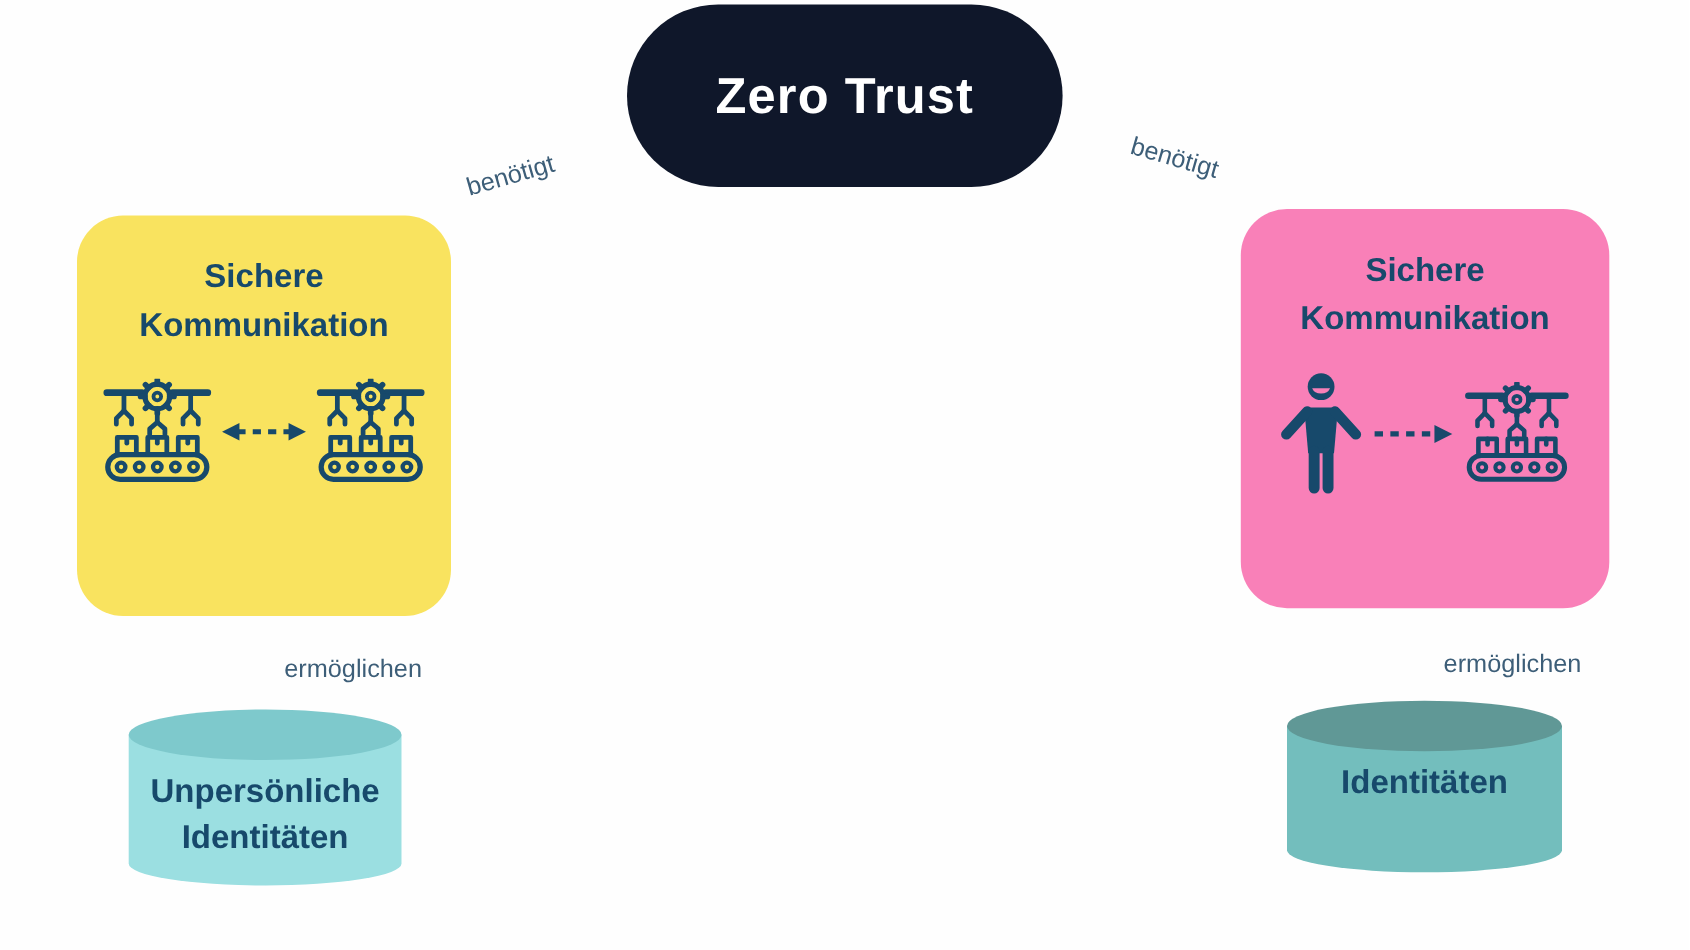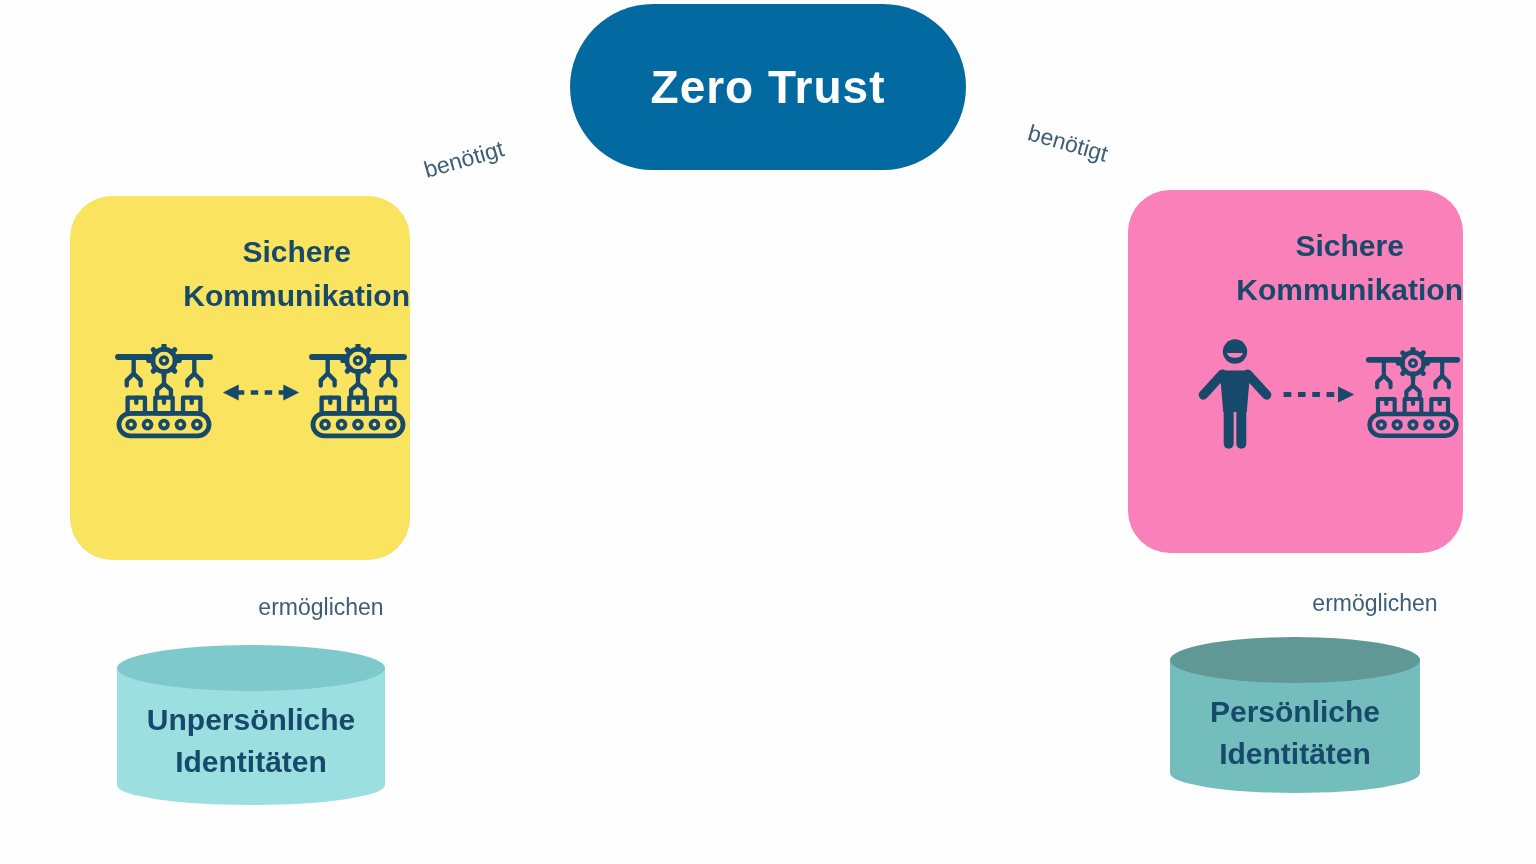--- a/index.html
+++ b/index.html
@@ -14,35 +14,35 @@
   }
   .pill span{color:#fff;font-size:46px;font-weight:bold;letter-spacing:1px;}
   .edge-label{
     position:absolute;font-size:23px;color:var(--label);width:112px;text-align:center;
   }
   .edge-label.rot-l{left:408px;top:146px;transform:rotate(-16deg);}
   .edge-label.rot-r{left:1012px;top:130px;transform:rotate(16deg);}
   .edge-label.flat-l{left:238px;top:594px;transform:none;width:166px;}
   .edge-label.flat-r{left:1292px;top:590px;transform:none;width:166px;}
   .node-box{
-    position:absolute;border-radius:42px;display:flex;flex-direction:column;align-items:flex-end;
+    position:absolute;border-radius:42px;display:flex;flex-direction:column;align-items:center;
   }
   .node-box.mm{left:70px;top:196px;width:340px;height:364px;}
   .node-box.hm{left:1128px;top:190px;width:335px;height:363px;}
   .node-title{margin-top:34px;text-align:center;color:var(--ink);font-weight:bold;
     font-size:30px;line-height:44px;}
   .node-title span{display:block;}
   .icon-row{display:flex;align-items:center;justify-content:center;margin-top:26px;gap:4px;}
   .icon-row svg{display:block;}
   .machine-svg{width:104px;height:97px;}
   .machine-svg-sm{width:100px;height:94px;}
   .person-svg{width:76px;height:112px;}
   .arrow-svg{width:80px;height:21px;margin:0 1px;align-self:center;}
   .cylinder{position:absolute;}
-  .cyl.left{left:117px;top:645px;width:268px;height:160px;}
+  .cyl.left{left:117px;top:645px;width:248px;height:160px;}
   .cyl.right{left:1170px;top:637px;width:250px;height:156px;}
   .cyl-top{position:absolute;left:0;top:0;width:100%;height:46px;border-radius:50%;}
   .cyl-body{position:absolute;left:0;top:23px;width:100%;bottom:0;
     border-radius:0 0 50% 50% / 0 0 20px 20px;}
   .cyl-text{position:absolute;left:0;top:54px;width:100%;text-align:center;
     color:var(--ink);font-weight:bold;font-size:30px;line-height:42px;}
   .cyl-text span{display:block;}
 </style>
 </head>
 <body>
@@ -92,21 +92,21 @@
             <rect x="82" y="62" width="20" height="18"></rect>
             <path d="M28 62 v6"></path>
               <path d="M60 62 v6"></path>
               <path d="M92 62 v6"></path>
           </g>
         </g>
       </symbol>
     </defs>
   </svg>
 
-  <div class="pill" style="background: #0369a1;">
+  <div class="pill" style="background: #0f172a;">
     <span>Zero Trust</span>
   </div>
 
   <div class="edge-label rot-l">benötigt</div>
   <div class="edge-label rot-r">benötigt</div>
   <div class="edge-label flat-l">ermöglichen</div>
   <div class="edge-label flat-r">ermöglichen</div>
 
   <div class="node-box mm" style="background: rgb(249, 227, 95);">
     <div class="node-title">
@@ -163,18 +163,17 @@
     <div class="cyl-text">
       <span>Unpersönliche</span>
       <span>Identitäten</span>
     </div>
   </div>
 
   <div class="cylinder cyl right">
     <div class="cyl-body" style="background: rgb(115, 190, 189);"></div>
     <div class="cyl-top" style="background: rgb(96, 152, 150);"></div>
     <div class="cyl-text">
-      <span>Persönliche</span>
       <span>Identitäten</span>
     </div>
   </div>
 
 </div>
 
 </body></html>

